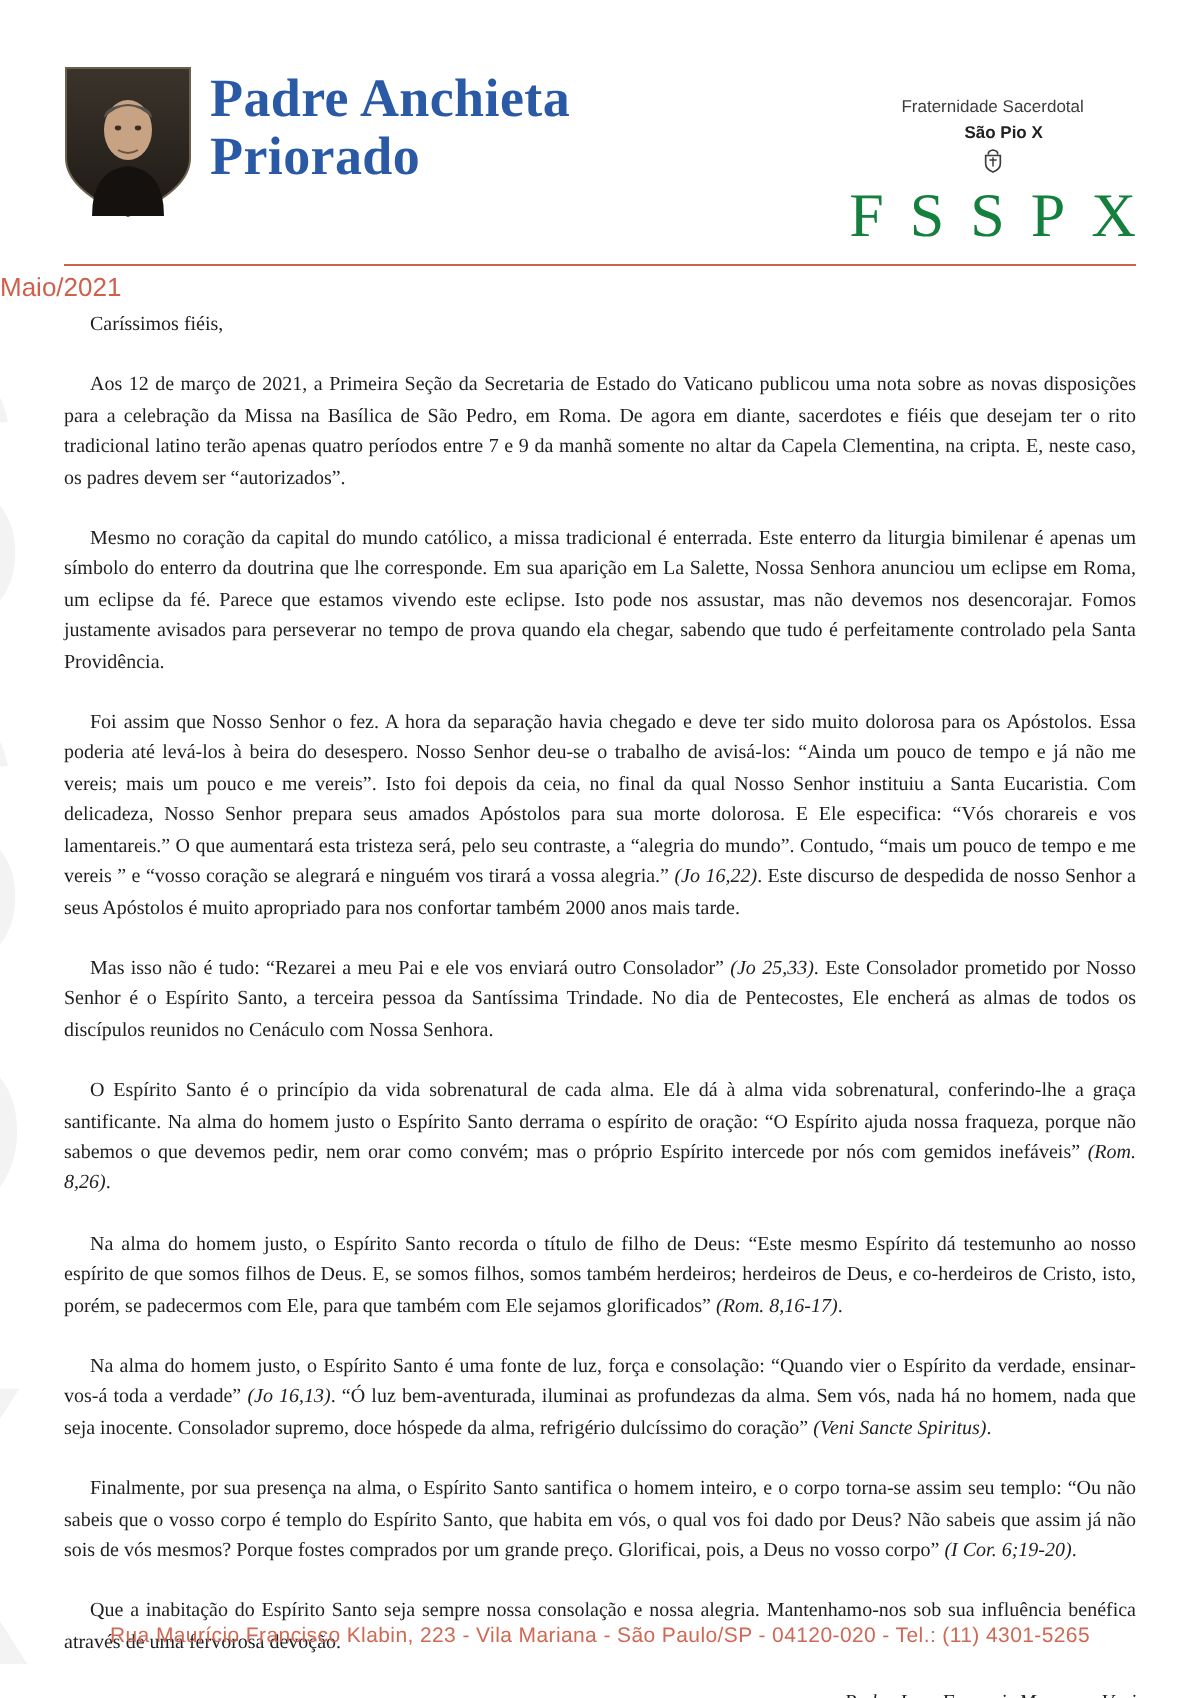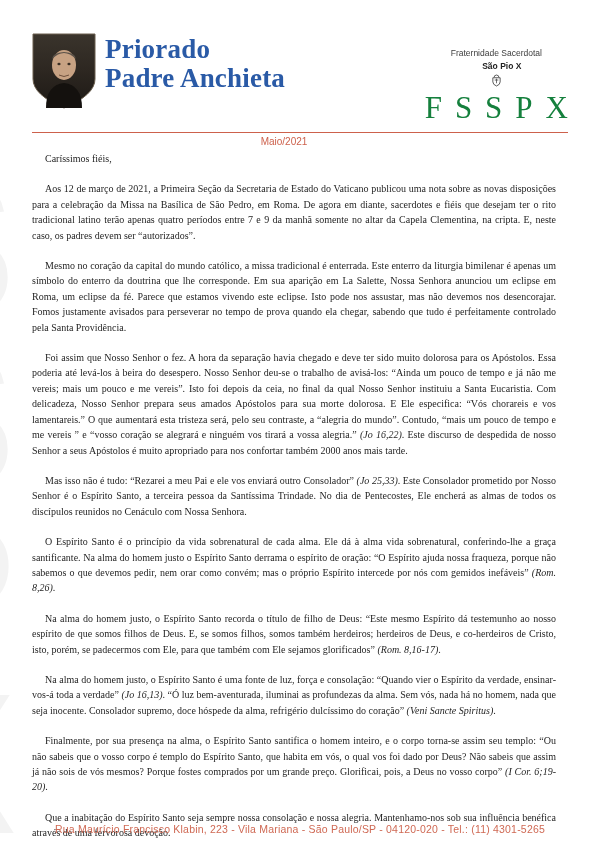--- a/index.html
+++ b/index.html
@@ -33,27 +33,27 @@
   .org-small b{font-weight:bold;color:#222;padding-left:11px;}
   .crest{width:11px;height:13px;display:inline-block;}
   .org-acronym{
     margin-top:5px;font-family:"Liberation Serif", serif;font-weight:normal;
     font-size:31px;line-height:31px;color:#15803d;letter-spacing:13px;
     margin-right:-13px;
   }
   
   .rule{border:none;border-top:1.6px solid #cd614c;margin:9px 32px 0 32px;}
   .date{
-    text-align:center;margin:3px 32px 0 0;
-    font-family:"Liberation Sans", sans-serif;font-size:10px;color:#cd614c;
+    text-align:left;margin:3px 32px 0 0;
+    font-family:"Liberation Sans", sans-serif;font-size:13px;color:#cd614c;
   }
   
   .letter{margin:4px 32px 0 32px;font-size:10px;line-height:15.4px;text-align:justify;}
   .greeting{margin:0 0 8px 0;text-indent:13px;}
-  .letter p{margin:0 12px 15px 0;text-indent:13px;}
+  .letter p{margin:0 0 15px 0;text-indent:13px;}
   .it{font-style:italic;}
   .signature{
     text-align:right;font-style:italic;font-size:10px;margin:16px 0 0 0;
   }
   
   .footer{
     position:absolute;left:0;right:0;bottom:36px;text-align:center;
     font-family:"Liberation Sans", sans-serif;font-size:10.5px;color:#cf6954;
     letter-spacing:0.2px;
   }
@@ -86,22 +86,22 @@
           <path d="M1,1 H63 V46 Q63 62 32 75 Q1 62 1 46 Z" fill="url(#bgGrad)" stroke="#6b5f4e" stroke-width="1"></path>
           <ellipse cx="32" cy="32" rx="12" ry="15" fill="#c7a283"></ellipse>
           <path d="M20,26 Q32 14 44 26 Q44 20 32 19 Q20 20 20 26 Z" fill="#5a5148"></path>
           <path d="M14,75 Q14 52 32 50 Q50 52 50 75 Z" fill="#14110e"></path>
           <ellipse cx="27" cy="31" rx="1.6" ry="1.2" fill="#3a2e24"></ellipse>
           <ellipse cx="37" cy="31" rx="1.6" ry="1.2" fill="#3a2e24"></ellipse>
           <path d="M27,42 Q32 45 37 42" stroke="#6e503c" stroke-width="1" fill="none"></path>
         </svg>
       </div>
       <h1 class="title" style="margin-top:2px;margin-bottom:0;">
+        <span class="tline">Padre Anchieta</span>
         <span class="tline">Priorado</span>
-        <span class="tline">Padre Anchieta</span>
       </h1>
       <div class="orgblock">
         <div class="org-small">
           <span>Fraternidade Sacerdotal </span>
           <b>São Pio X</b>
           <svg class="crest" viewBox="0 0 12 14">
             <path d="M3.5,3.5 Q3 1.5 6 1 Q9 1.5 8.5 3.5" fill="none" stroke="#3c3c3c" stroke-width="0.9"></path>
             <path d="M2,4 H10 V8.5 Q10 11.5 6 13 Q2 11.5 2 8.5 Z" fill="none" stroke="#3c3c3c" stroke-width="0.9"></path>
             <path d="M4,6.5 H8 M6,5 V10" stroke="#3c3c3c" stroke-width="0.8"></path>
           </svg>

